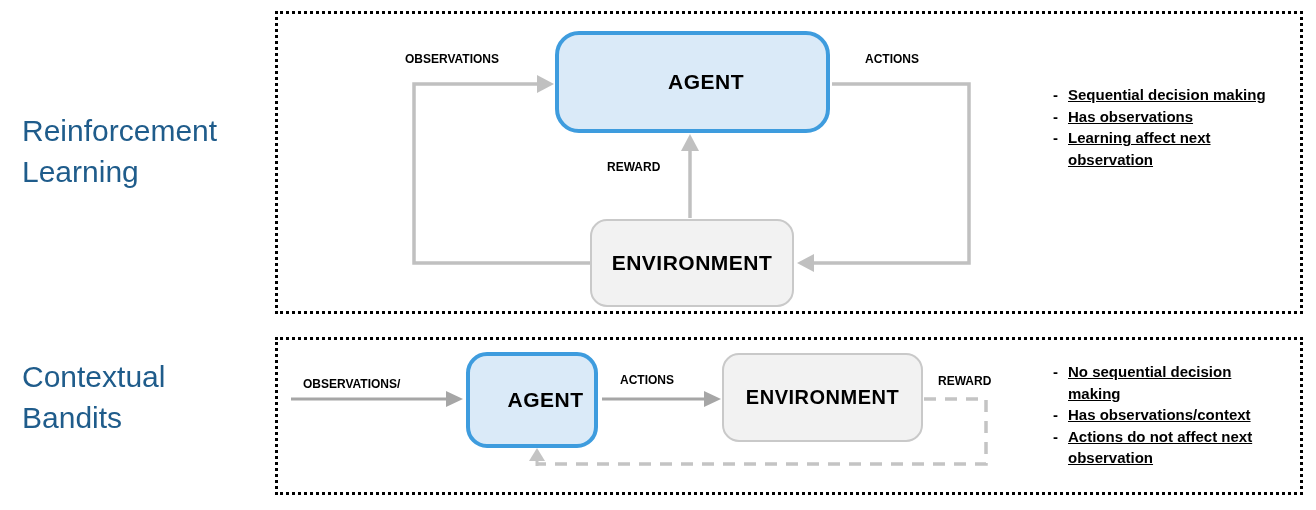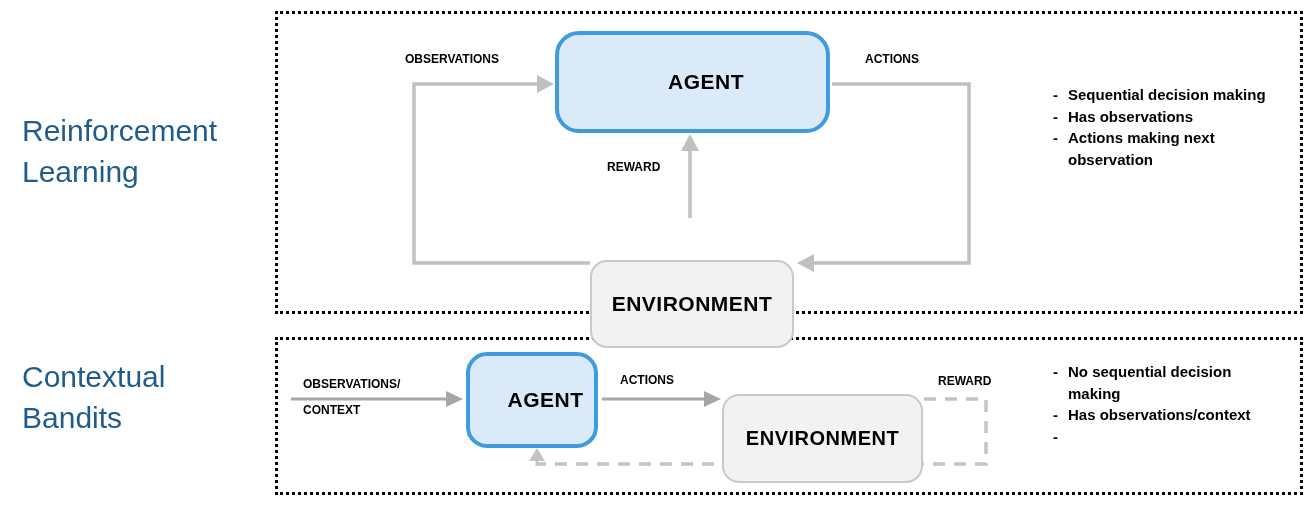--- a/index.html
+++ b/index.html
@@ -63,21 +63,20 @@
   .node.agent {
     background: var(--agent-fill);
     border: 4px solid var(--agent-border);
     border-radius: 24px;
     padding-left: 27px;
   }
   .node.env {
     background: var(--environment-fill);
     border: 2px solid var(--environment-border);
     border-radius: 17px;
-    margin-top: 41px;
   }
   .edge-label {
     position: absolute;
     font-weight: 700;
     font-size: 12px;
     color: var(--text-black);
     white-space: nowrap;
   }
   .obs-cb-label { line-height: 26px; }
   .notes {
@@ -92,20 +91,21 @@
     line-height: 21.5px;
     color: var(--text-black);
   }
   .notes .marker {
     flex: 0 0 21px;
     padding-left: 6px;
   }
   .notes .note-text {
     flex: 0 1 auto;
     max-width: 210px;
+    text-decoration: underline;
   }
 </style>
 </head>
 <body>
 
 <div class="canvas">
 
   <div class="section-title" style="left:22px; top:110px;">
     <div>Reinforcement</div>
     <div>Learning</div>
@@ -167,45 +167,45 @@
     <li>
       <span class="marker">-</span>
       <span class="note-text">Sequential decision making</span>
     </li>
     <li>
       <span class="marker">-</span>
       <span class="note-text">Has observations</span>
     </li>
     <li>
       <span class="marker">-</span>
-      <span class="note-text">Actions making next observation</span>
+      <span class="note-text">Learning affect next observation</span>
     </li>
   </ul>
 
   <div class="node agent" style="left:466px; top:352px; width:132px; height:96px; border-radius:21px;">
     <span>AGENT</span>
   </div>
   <div class="node env" style="left:722px; top:353px; width:201px; height:89px; font-size:20px;">
     <span>ENVIRONMENT</span>
   </div>
 
   <div class="edge-label obs-cb-label" style="left:303px; top:371px;">
     <div>OBSERVATIONS/</div>
-    <div>CONTEXT</div>
   </div>
   <div class="edge-label" style="left:620px; top:373px;">ACTIONS</div>
   <div class="edge-label" style="left:938px; top:374px;">REWARD</div>
 
   <ul class="notes" style="left:1047px; top:361px;">
     <li>
       <span class="marker">-</span>
       <span class="note-text">No sequential decision making</span>
     </li>
     <li>
       <span class="marker">-</span>
       <span class="note-text">Has observations/context</span>
     </li>
     <li>
       <span class="marker">-</span>
+      <span class="note-text">Actions do not affect next observation</span>
     </li>
   </ul>
 
 </div>
 
 </body></html>

